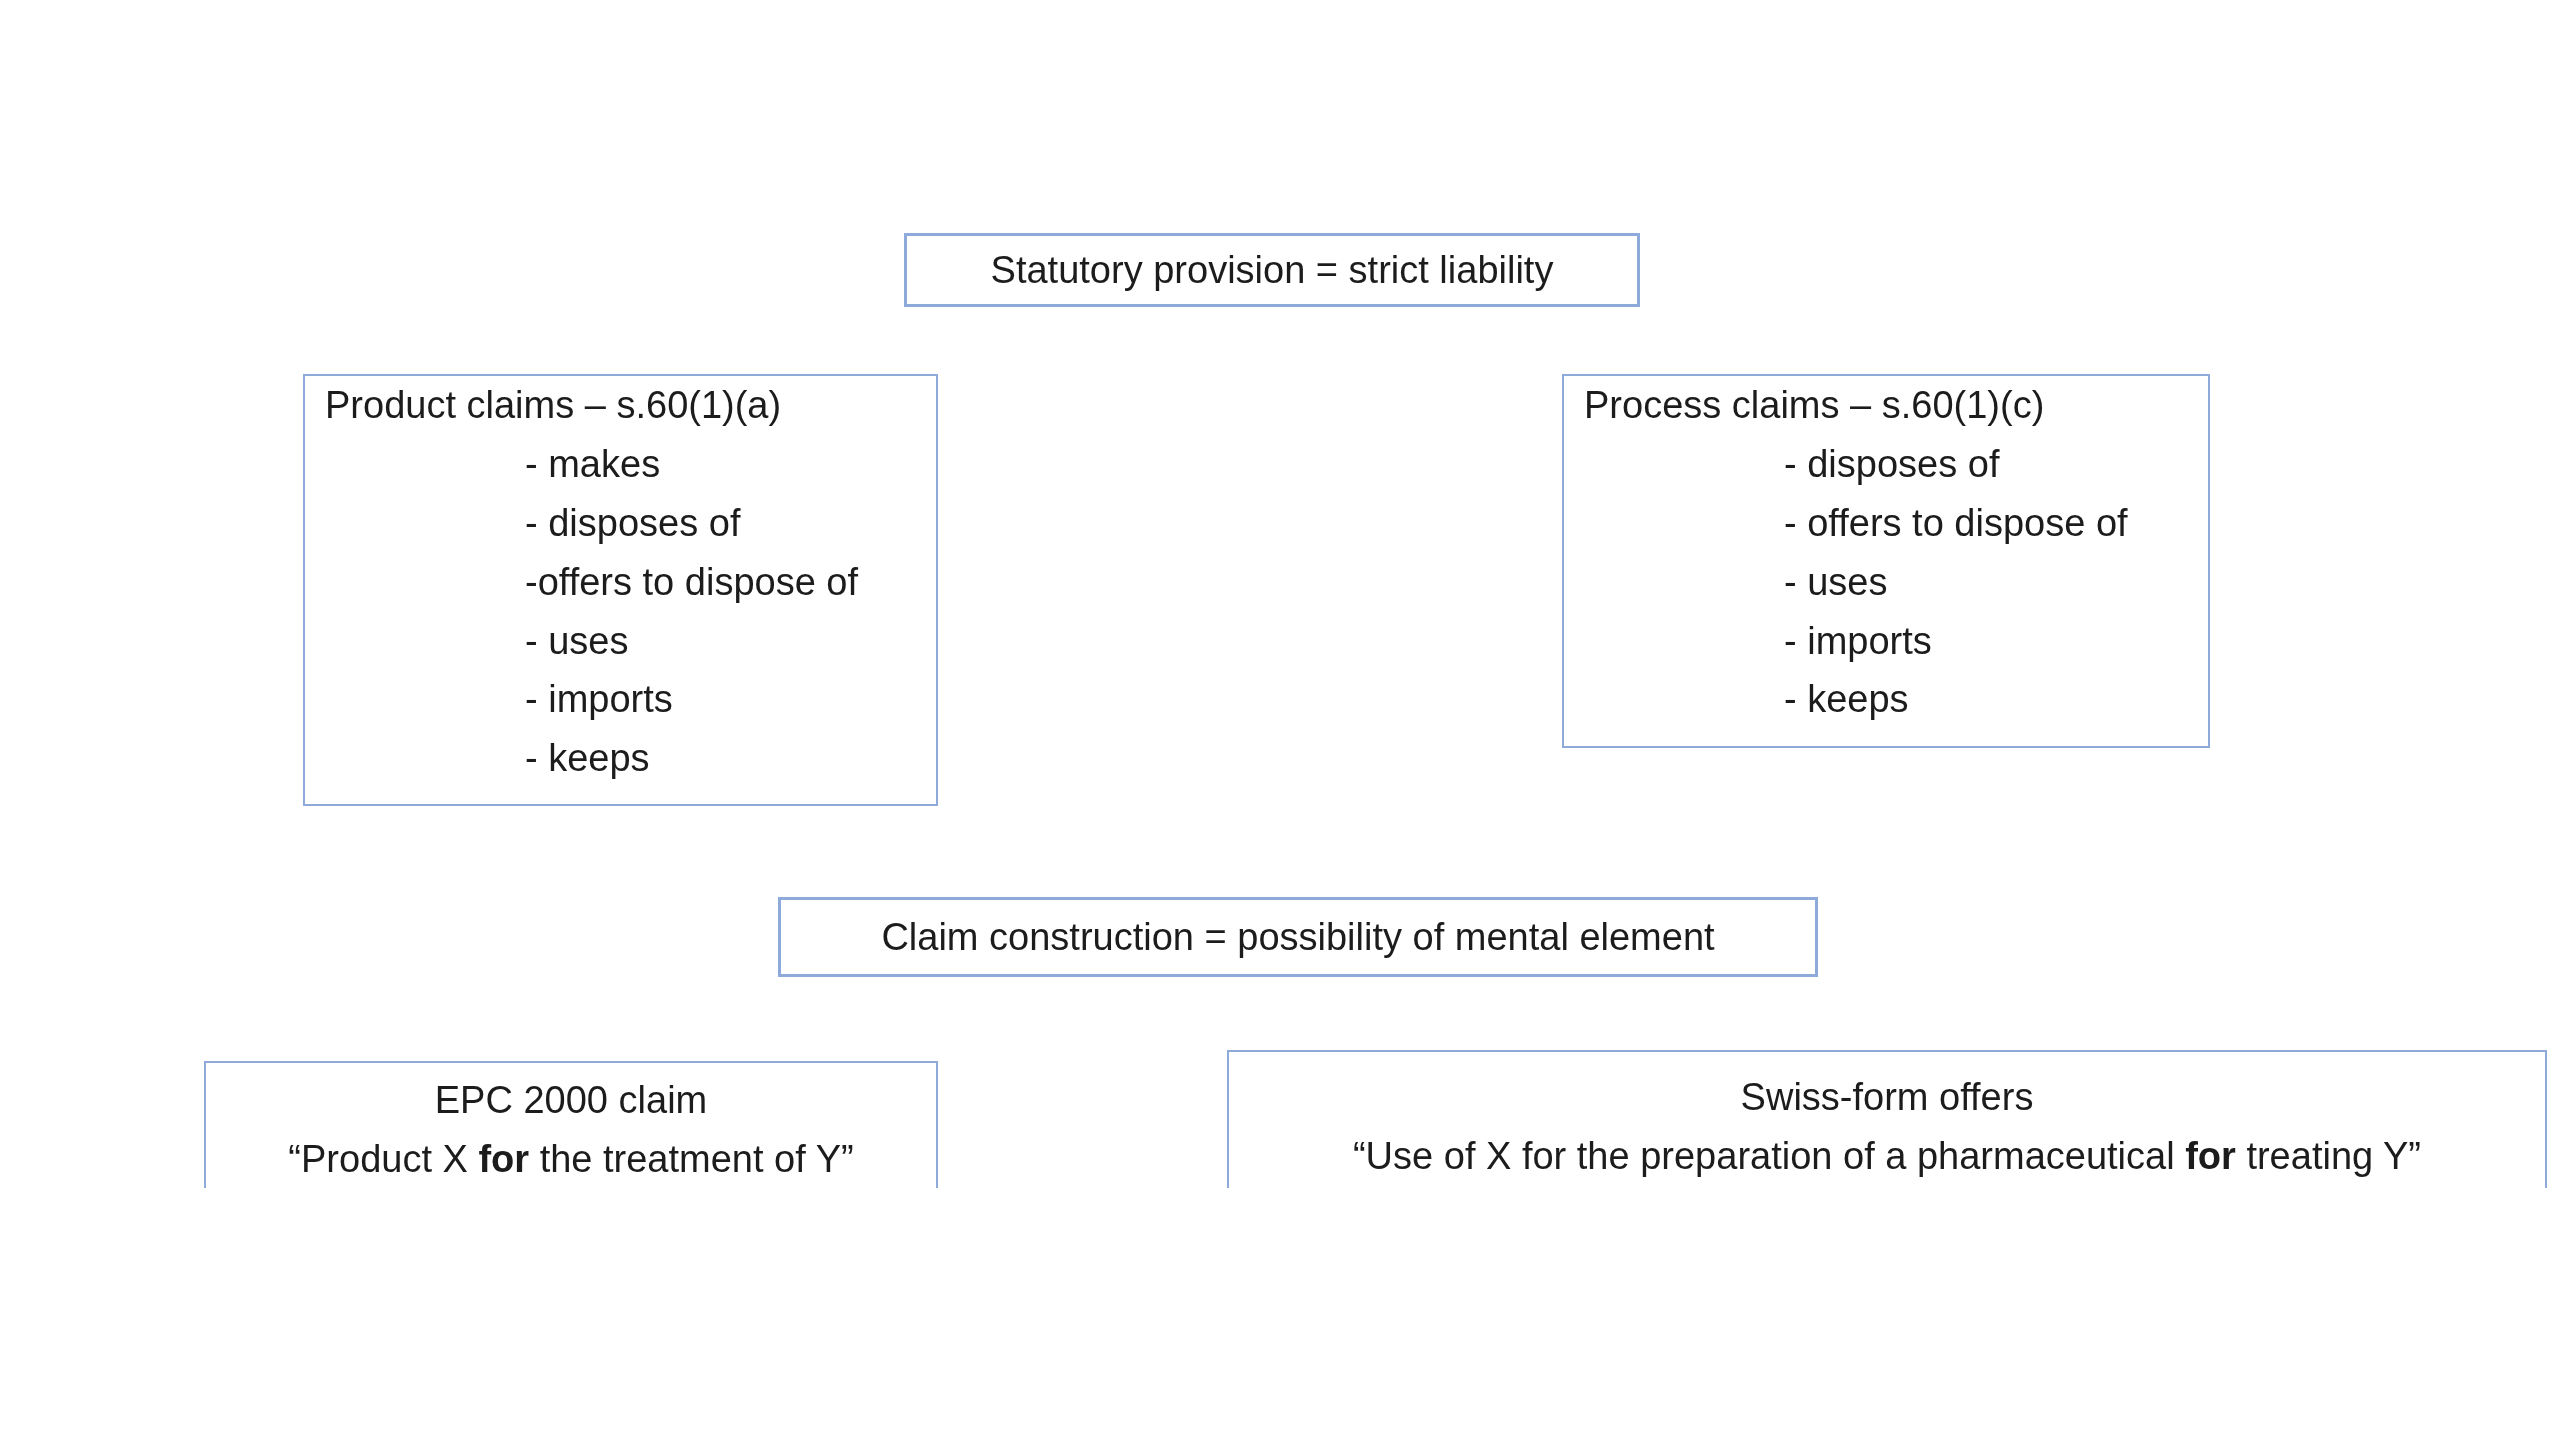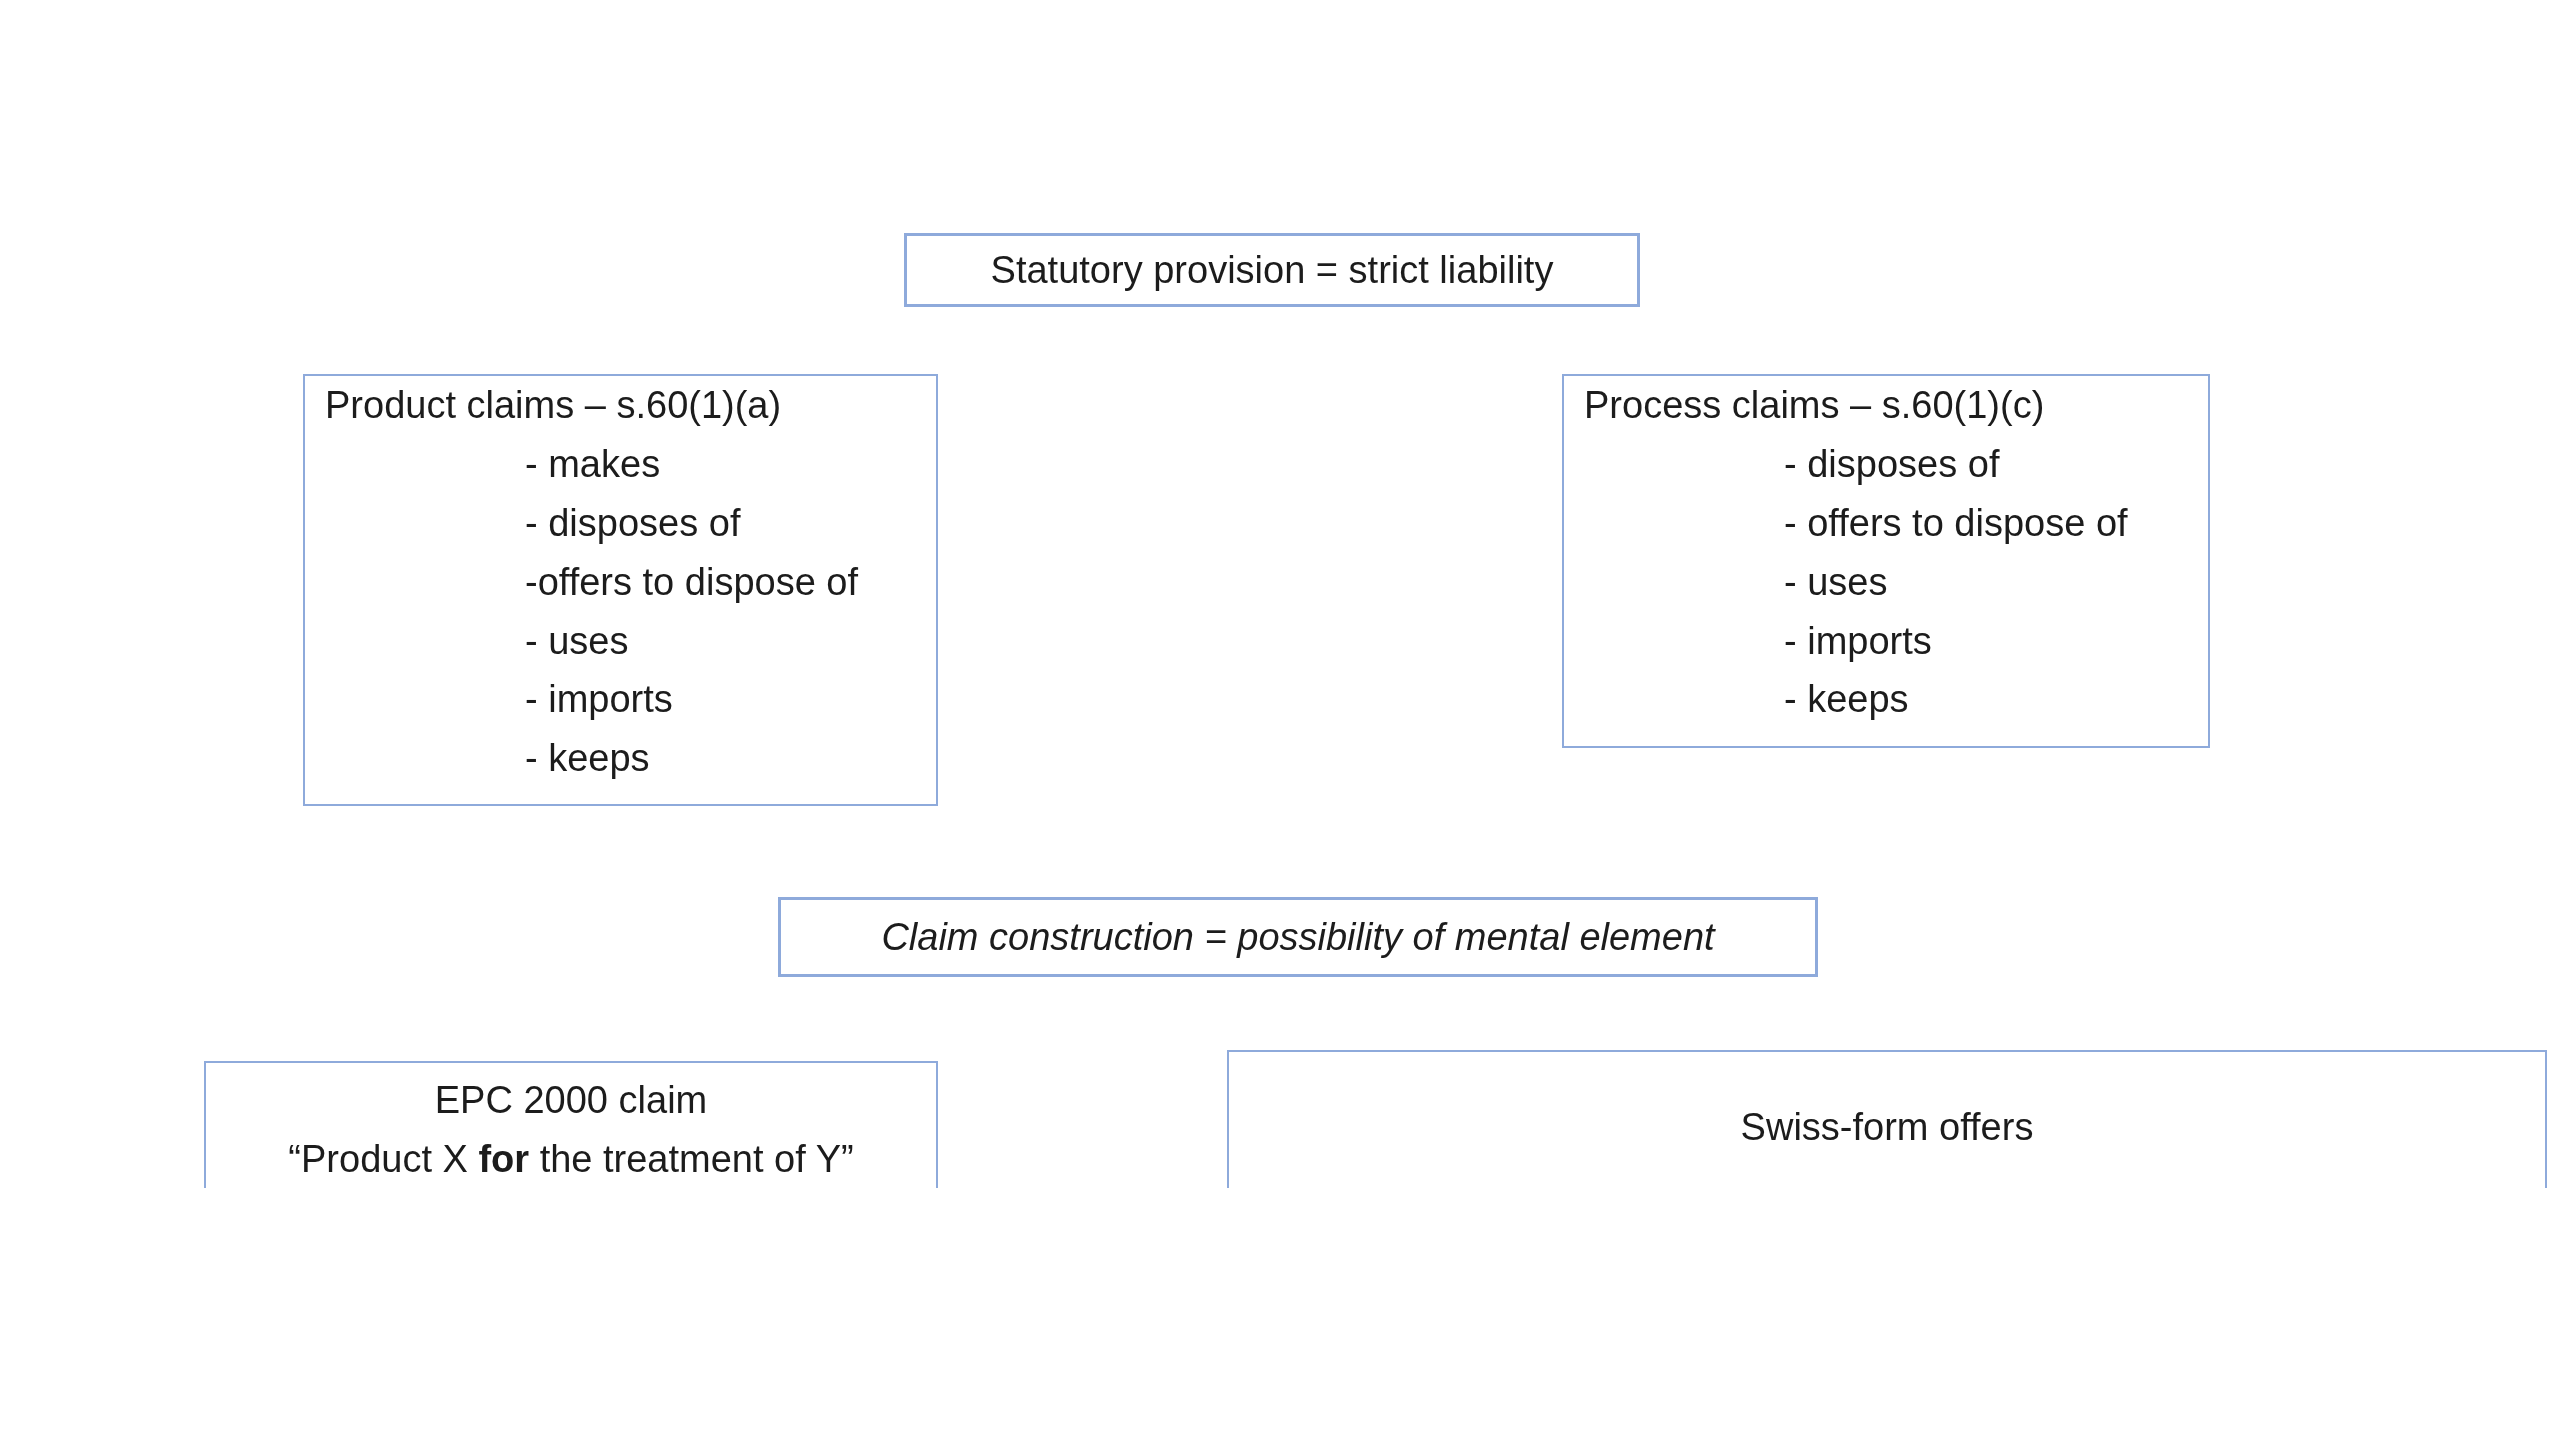--- a/index.html
+++ b/index.html
@@ -49,21 +49,21 @@
     margin-left: 200px;
   }
   .bold {
     font-weight: bold;
   }
 
   
   #statutory-box     { left: 904px;  top: 233px;  width: 736px;  height: 74px;  }
   #product-box       { left: 303px;  top: 374px;  width: 635px;  height: 432px; }
   #process-box       { left: 1562px; top: 374px;  width: 648px;  height: 374px; }
-  #construction-box  { left: 778px;  top: 897px;  width: 1040px; height: 80px; font-style: italic;  }
+  #construction-box  { left: 778px;  top: 897px;  width: 1040px; height: 80px;  }
   #epc-box           { left: 204px;  top: 1061px; width: 734px;  height: 138px; }
   #swiss-box         { left: 1227px; top: 1050px; width: 1320px; height: 154px; }
 </style>
 </head>
 <body>
 
 <div class="slide">
 
   <div class="box banner" id="statutory-box">
     <span>Statutory provision = strict liability</span>
@@ -92,15 +92,16 @@
     <span>Claim construction = possibility of mental element</span>
   </div>
 
   <div class="box quote-box" id="epc-box">
     <span>EPC 2000 claim</span>
     <span><span>“Product X </span><span class="bold">for</span><span> the treatment of Y”</span></span>
   </div>
 
   <div class="box quote-box" id="swiss-box">
     <span>Swiss-form offers</span>
+    <span><span>“Use of X for the preparation of a pharmaceutical </span><span class="bold">for</span><span> treating Y”</span></span>
   </div>
 
 </div>
 
 </body></html>

